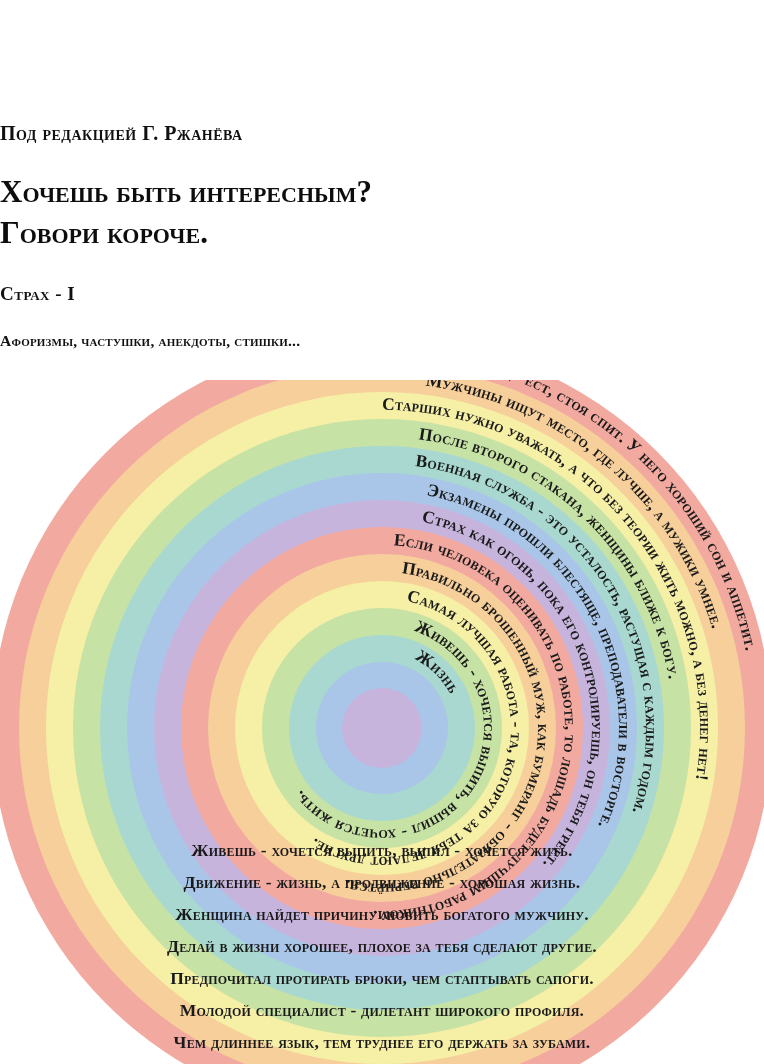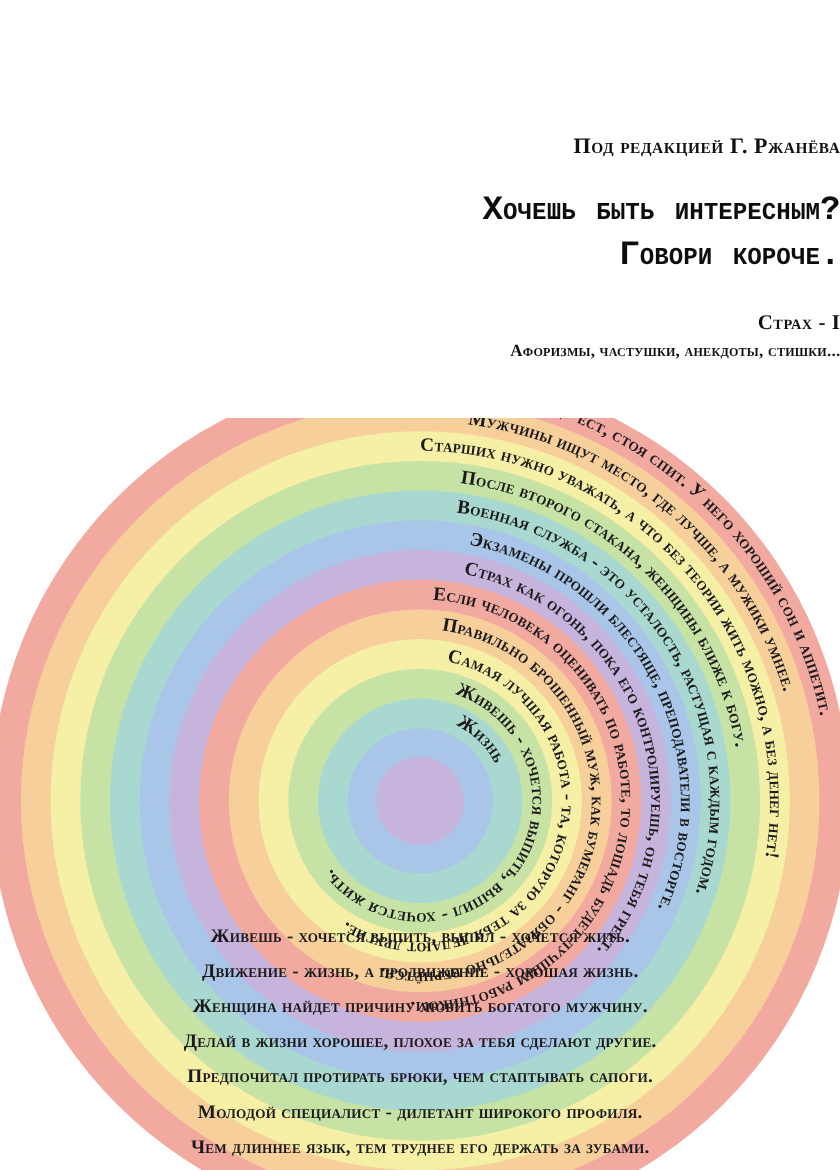--- a/index.html
+++ b/index.html
@@ -22,53 +22,52 @@
   }
   
   .cover-top {
     position: absolute;
     left: 0;
     top: 0;
     width: 764px;
     height: 380px;
     background: #ffffff;
     z-index: 5;
-    text-align: right;
+    text-align: left;
   }
   .editor-line {
     margin-top: 122px;
     font-size: 20px;
     font-weight: bold;
     letter-spacing: 0.5px;
     color: #111;
     font-variant: small-caps;
     text-transform: none;
   }
   .main-title {
     margin-top: 26px;
     font-size: 31px;
     font-weight: bold;
     line-height: 1.33;
     color: #0d0d0d;
     font-variant: small-caps;
-    font-family: Liberation Mono, monospace;
   }
   .main-title .l2 {
     display: block;
   }
   .part-line {
     margin-top: 30px;
     font-size: 19px;
     font-weight: bold;
     color: #111;
     font-variant: small-caps;
     letter-spacing: 0.5px;
   }
   .subtitle-line {
-    margin-top: 6px;
+    margin-top: 27px;
     font-size: 15.5px;
     font-weight: bold;
     color: #111;
     font-variant: small-caps;
     letter-spacing: 0.2px;
   }
 
   
   .spiral-area {
     position: absolute;

